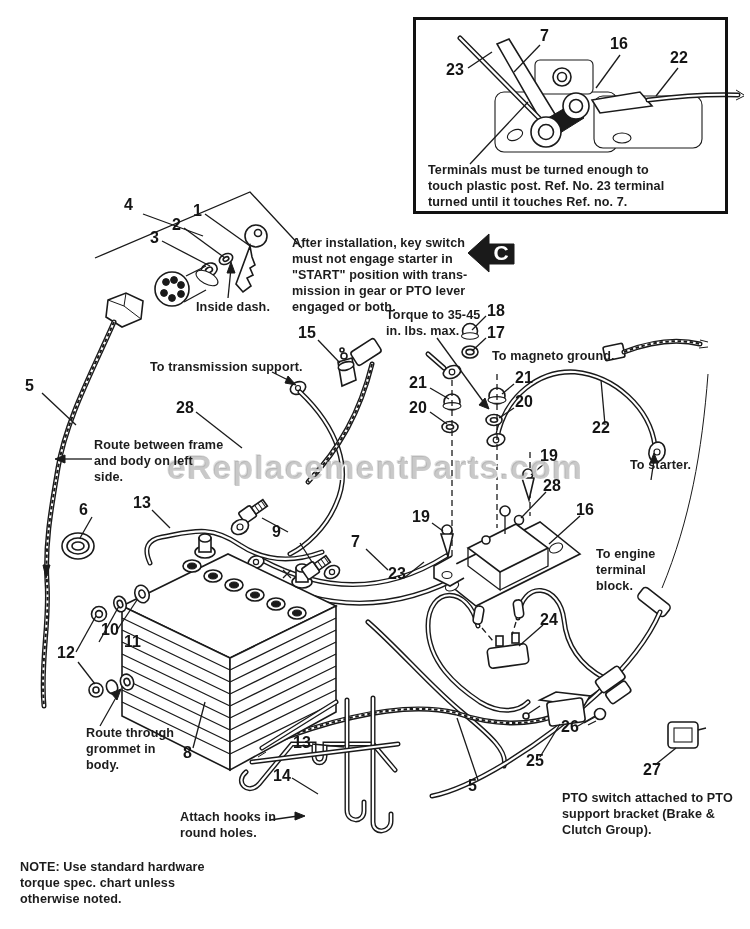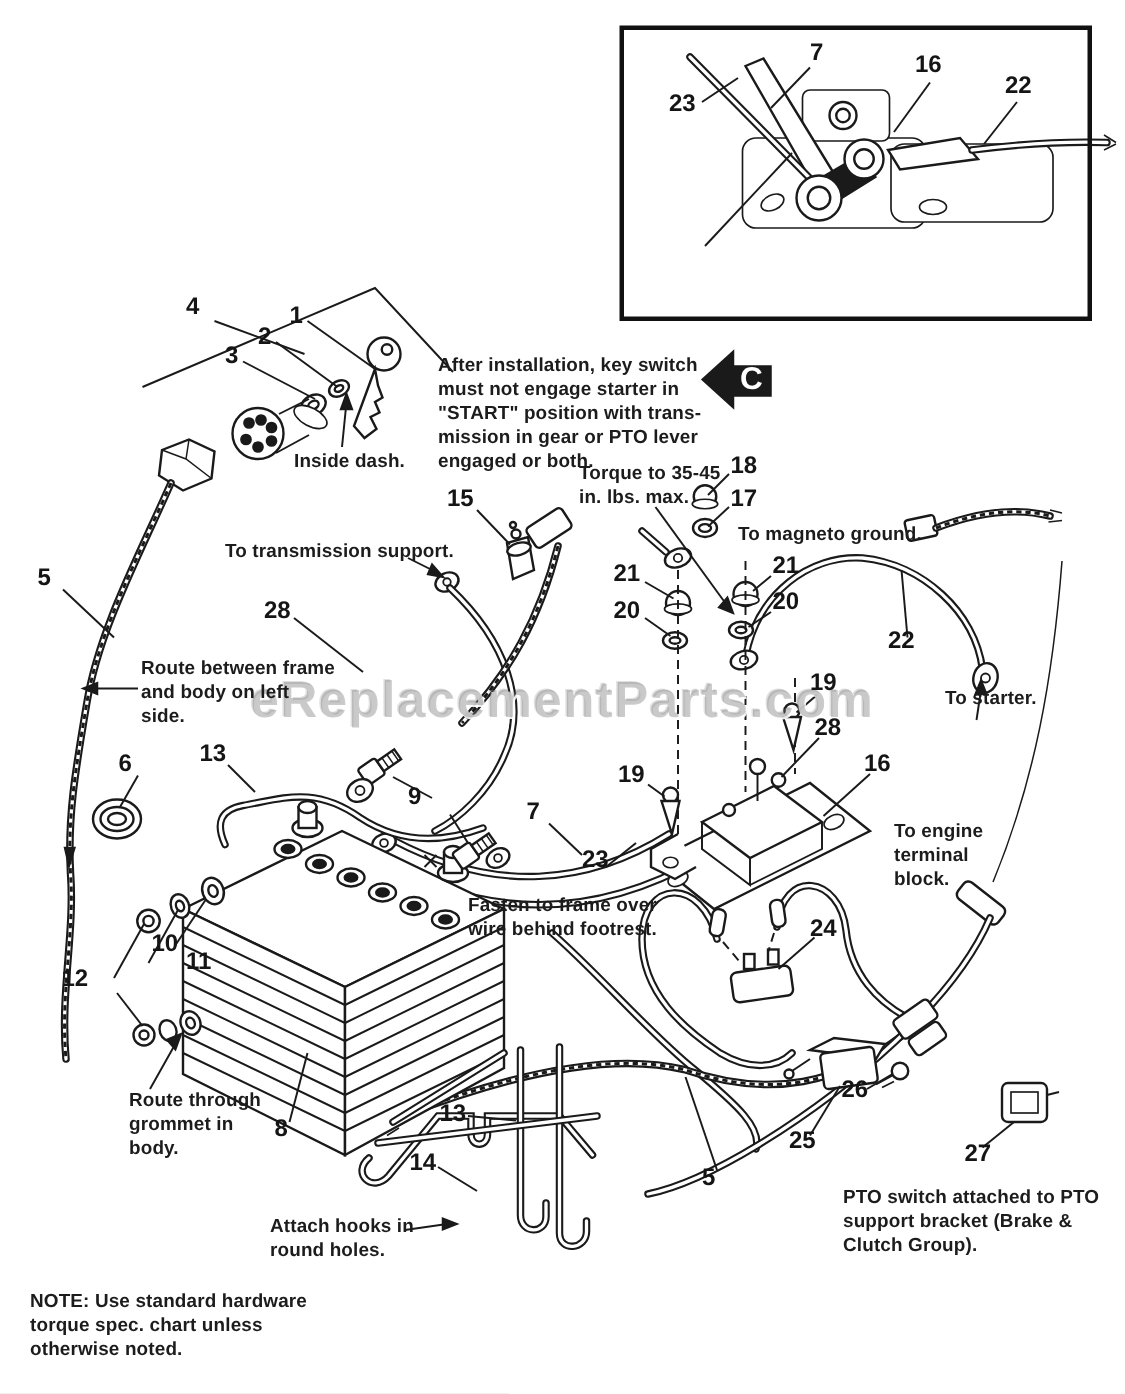--- a/index.html
+++ b/index.html
@@ -394,21 +394,21 @@
       <div class="callout" style="left: 272px; top: 524px;">9</div>
       <div class="callout" style="left: 412px; top: 509px;">19</div>
       <div class="callout" style="left: 540px; top: 448px;">19</div>
       <div class="callout" style="left: 543px; top: 478px;">28</div>
       <div class="callout" style="left: 576px; top: 502px;">16</div>
       <div class="callout" style="left: 351px; top: 534px;">7</div>
       <div class="callout" style="left: 388px; top: 566px;">23</div>
       <div class="callout" style="left: 540px; top: 612px;">24</div>
       <div class="callout" style="left: 101px; top: 622px;">10</div>
       <div class="callout" style="left: 88px; top: 634px; margin-left: 36px;">11</div>
-      <div class="callout" style="left: 41px; top: 645px;">12</div>
+      <div class="callout" style="left: 57px; top: 645px;">12</div>
       <div class="callout" style="left: 183px; top: 745px;">8</div>
       <div class="callout" style="left: 293px; top: 735px;">13</div>
       <div class="callout" style="left: 273px; top: 768px; text-align: center;">14</div>
       <div class="callout" style="left: 561px; top: 719px;">26</div>
       <div class="callout" style="left: 526px; top: 753px;">25</div>
       <div class="callout" style="left: 468px; top: 778px;">5</div>
       <div class="callout" style="left: 643px; top: 762px;">27</div>
       <div class="note" style="left: 196px; top: 300px; width: 110px;">Inside dash.</div>
       <div class="note" style="left: 292px; top: 236px; width: 205px;">After installation, key switch
 must not engage starter in
@@ -419,29 +419,30 @@
 in. lbs. max.</div>
       <div class="note" style="left: 492px; top: 349px; width: 170px;">To magneto ground.</div>
       <div class="note" style="left: 150px; top: 360px; width: 210px;">To transmission support.</div>
       <div class="note" style="left: 94px; top: 438px; width: 155px;">Route between frame
 and body on left
 side.</div>
       <div class="note" style="left: 630px; top: 458px; width: 90px;">To starter.</div>
       <div class="note" style="left: 596px; top: 547px; width: 90px;">To engine
 terminal
 block.</div>
-      <div class="note" style="left: 312px; top: 596px; width: 165px;">Fasten to frame over
-wire behind footrest.</div>
       <div class="note" style="left: 38px; top: 726px; width: 115px; margin-left: 48px;">Route through
 grommet in
 body.</div>
       <div class="note" style="left: 180px; top: 810px; width: 125px;">Attach hooks in
 round holes.</div>
       <div class="note" style="left: 562px; top: 791px; width: 180px;">PTO switch attached to PTO
 support bracket (Brake &amp;
 Clutch Group).</div>
       <div class="note" style="left: 20px; top: 860px; width: 195px;">NOTE: Use standard hardware
 torque spec. chart unless
 otherwise noted.</div>
+      <div class="note" style="left: 428px; top: 163px; width: 260px;">Terminals must be turned enough to
+touch plastic post. Ref. No. 23 terminal
+turned until it touches Ref. no. 7.</div>
     </div>
 
   <div class="marker-letter">C</div>
 </div>
 
 </body></html>

